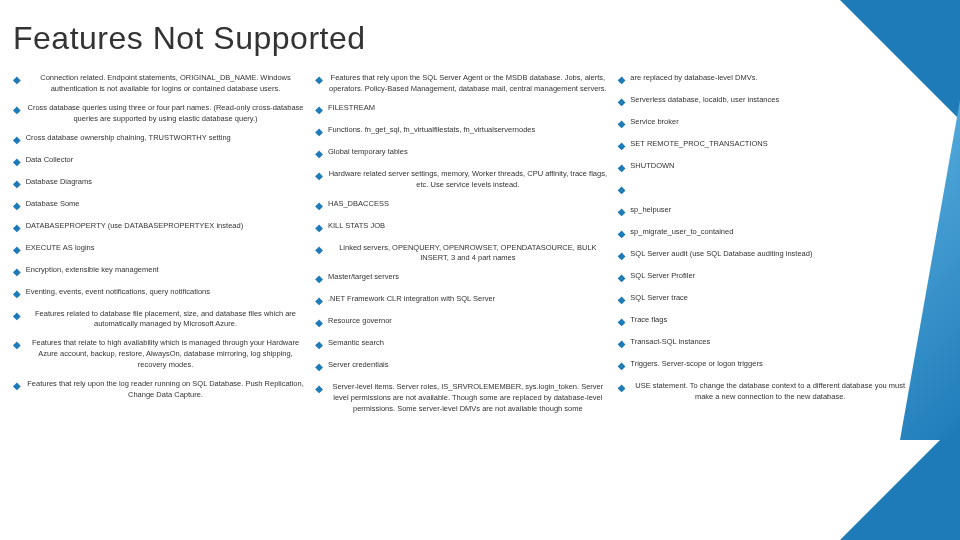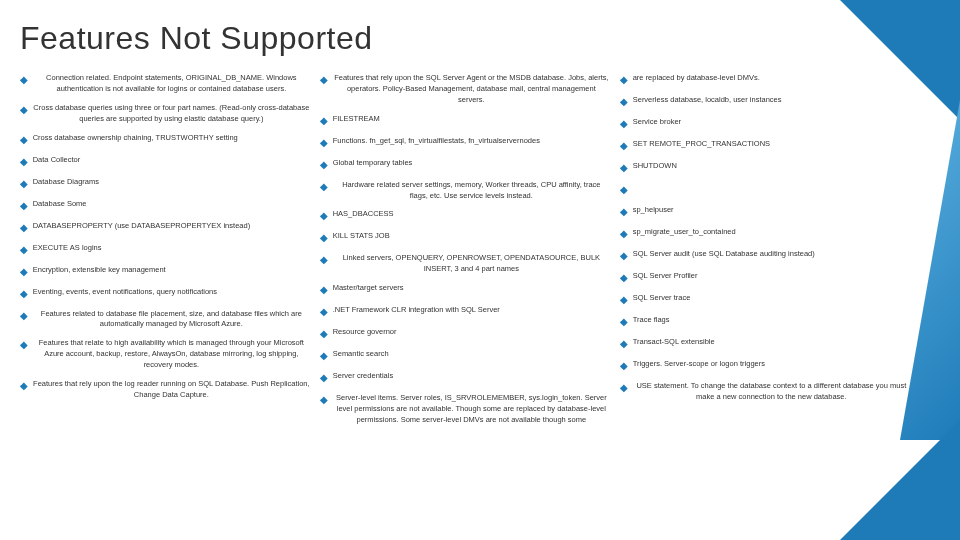--- a/index.html
+++ b/index.html
@@ -42,21 +42,21 @@
       width: 60px;
       height: 340px;
       background: linear-gradient(135deg, #5bb0e0 0%, #1e7bb8 100%);
       clip-path: polygon(100% 0, 100% 100%, 0 100%);
       z-index: 0;
     }
 
     .page-container {
       position: relative;
       z-index: 1;
-      padding: 20px 20px 10px 20px;
+      padding: 20px 20px 10px 13px;
       width: 930px;
     }
 
     .page-title {
       font-size: 32px;
       font-weight: 300;
       color: #333333;
       margin-bottom: 16px;
       letter-spacing: 0.5px;
     }
@@ -149,21 +149,21 @@
         <div class="bullet-item">
           <span class="bullet">◆</span>
           <span class="item-text">Eventing, events, event notifications, query notifications</span>
         </div>
         <div class="bullet-item">
           <span class="bullet">◆</span>
           <span class="item-text">Features related to database file placement, size, and database files which are automatically managed by Microsoft Azure.</span>
         </div>
         <div class="bullet-item">
           <span class="bullet">◆</span>
-          <span class="item-text">Features that relate to high availability which is managed through your Microsoft Azure account, backup, restore, AlwaysOn, database mirroring, log shipping, recovery modes.</span>
+          <span class="item-text">Features that relate to high availability which is managed through your Hardware Azure account, backup, restore, AlwaysOn, database mirroring, log shipping, recovery modes.</span>
         </div>
         <div class="bullet-item">
           <span class="bullet">◆</span>
           <span class="item-text">Features that rely upon the log reader running on SQL Database. Push Replication, Change Data Capture.</span>
         </div>
       </div>
 
     <div class="column" id="col2-render">
         <div class="bullet-item">
           <span class="bullet">◆</span>
@@ -266,21 +266,21 @@
         <div class="bullet-item">
           <span class="bullet">◆</span>
           <span class="item-text">SQL Server trace</span>
         </div>
         <div class="bullet-item">
           <span class="bullet">◆</span>
           <span class="item-text">Trace flags</span>
         </div>
         <div class="bullet-item">
           <span class="bullet">◆</span>
-          <span class="item-text">Transact-SQL extensible</span>
+          <span class="item-text">Transact-SQL instances</span>
         </div>
         <div class="bullet-item">
           <span class="bullet">◆</span>
           <span class="item-text">Triggers. Server-scope or logon triggers</span>
         </div>
         <div class="bullet-item">
           <span class="bullet">◆</span>
           <span class="item-text">USE statement. To change the database context to a different database you must make a new connection to the new database.</span>
         </div>
       </div>

